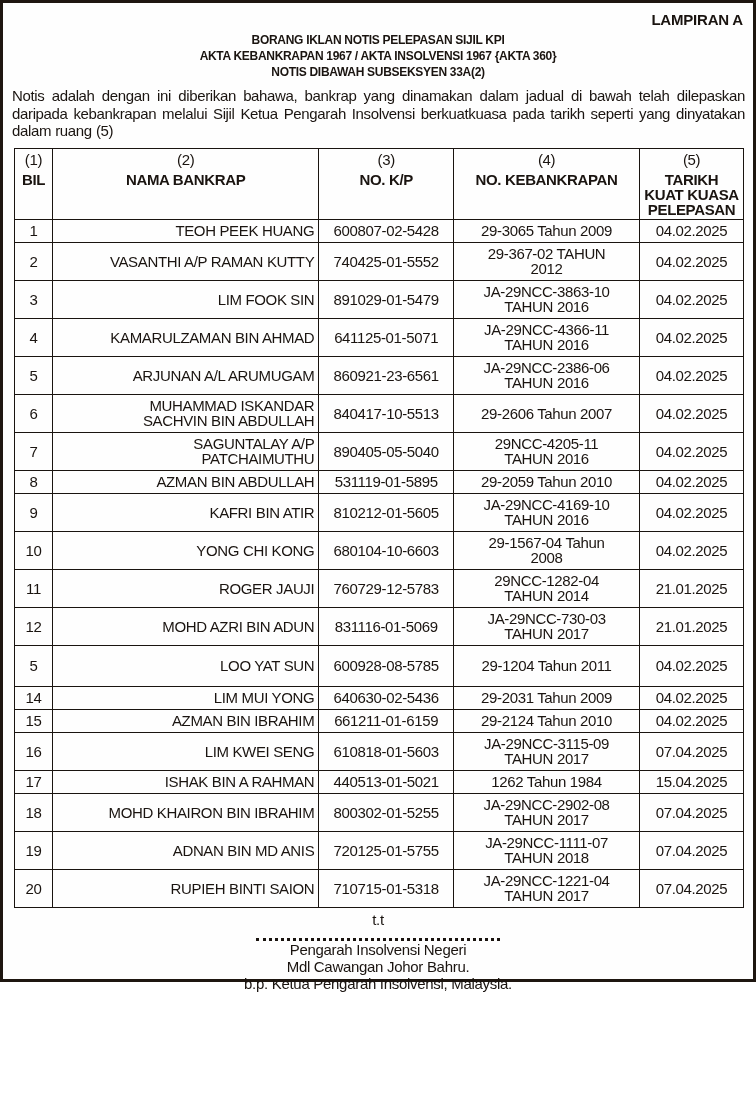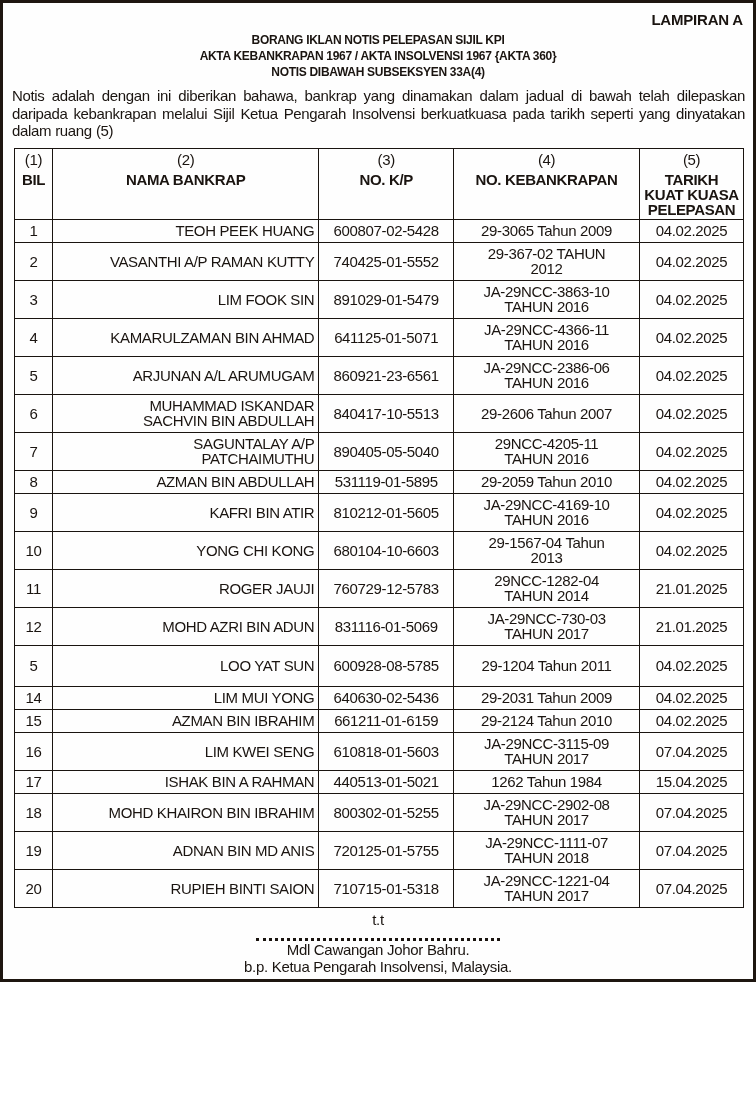--- a/index.html
+++ b/index.html
@@ -96,21 +96,21 @@
     .signer { font-weight: bold; margin-top: 4px; }
   </style>
 </head>
 <body>
 
 <div class="page">
   <div class="lampiran">LAMPIRAN A</div>
   <div class="titles">
     <div>BORANG IKLAN NOTIS PELEPASAN SIJIL KPI</div>
     <div>AKTA KEBANKRAPAN 1967 / AKTA INSOLVENSI 1967 {AKTA 360}</div>
-    <div>NOTIS DIBAWAH SUBSEKSYEN 33A(4)</div>
+    <div>NOTIS DIBAWAH SUBSEKSYEN 33A(2)</div>
   </div>
   <div class="intro">Notis adalah dengan ini diberikan bahawa, bankrap yang dinamakan dalam jadual di bawah telah dilepaskan daripada kebankrapan melalui Sijil Ketua Pengarah Insolvensi berkuatkuasa pada tarikh seperti yang dinyatakan dalam ruang (5)</div>
 
   <table class="notice">
     <thead>
       <tr>
         <th class="c1">
           <span class="colnum">(1)</span>
           <span>BIL</span>
         </th>
@@ -195,21 +195,21 @@
           <td class="c1">9</td>
           <td class="c2"><span>KAFRI BIN ATIR</span></td>
           <td class="c3">810212-01-5605</td>
           <td class="c4"><span>JA-29NCC-4169-10</span><br><span>TAHUN 2016</span></td>
           <td class="c5">04.02.2025</td>
         </tr>
         <tr class="r2">
           <td class="c1">10</td>
           <td class="c2"><span>YONG CHI KONG</span></td>
           <td class="c3">680104-10-6603</td>
-          <td class="c4"><span>29-1567-04 Tahun</span><br><span>2013</span></td>
+          <td class="c4"><span>29-1567-04 Tahun</span><br><span>2008</span></td>
           <td class="c5">04.02.2025</td>
         </tr>
         <tr class="r2">
           <td class="c1">11</td>
           <td class="c2"><span>ROGER JAUJI</span></td>
           <td class="c3">760729-12-5783</td>
           <td class="c4"><span>29NCC-1282-04</span><br><span>TAHUN 2014</span></td>
           <td class="c5">21.01.2025</td>
         </tr>
         <tr class="r2">
@@ -274,16 +274,17 @@
           <td class="c3">710715-01-5318</td>
           <td class="c4"><span>JA-29NCC-1221-04</span><br><span>TAHUN 2017</span></td>
           <td class="c5">07.04.2025</td>
         </tr>
       </tbody>
   </table>
 
   <div class="signoff">
     <div class="tt">t.t</div>
     <div class="dots"></div>
+    <div>Pengarah Insolvensi Negeri</div>
     <div>Mdl Cawangan Johor Bahru.</div>
     <div>b.p. Ketua Pengarah Insolvensi, Malaysia.</div>
   </div>
 </div>
 
 </body></html>

